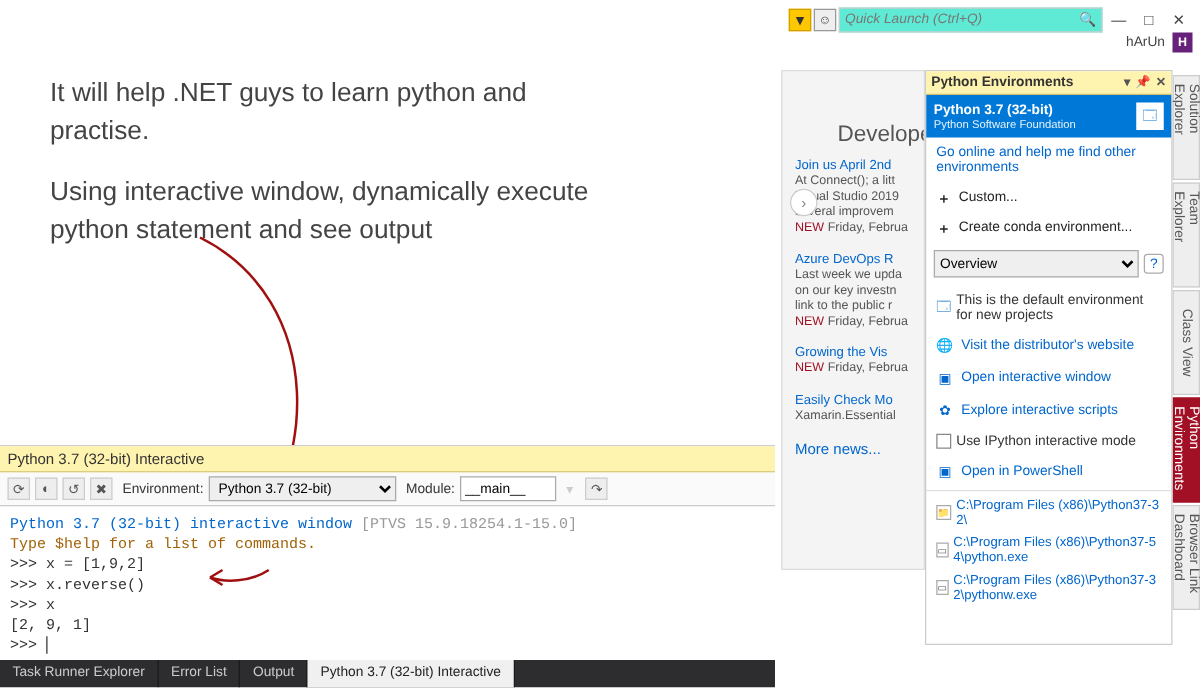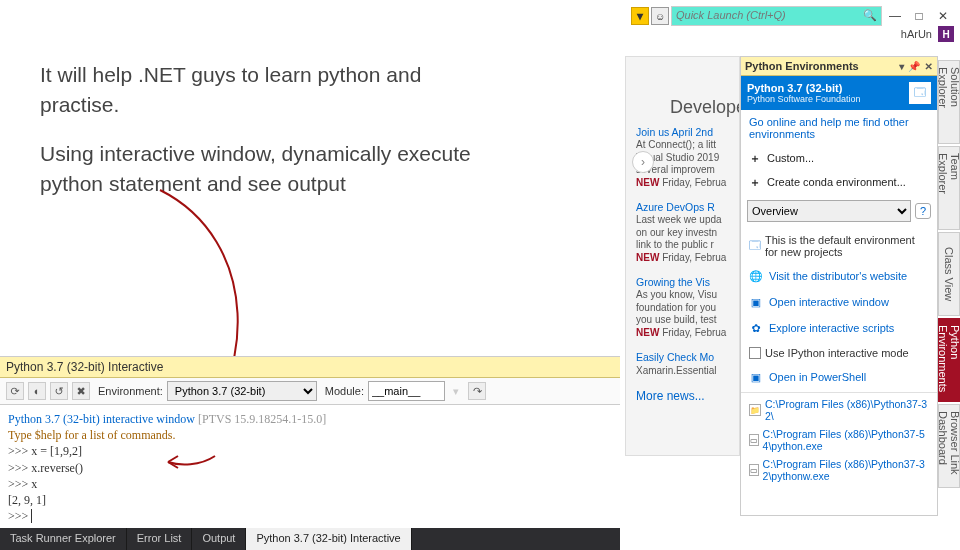--- a/index.html
+++ b/index.html
@@ -39,30 +39,30 @@
   .env-icon{width:14px;height:14px;display:inline-flex;align-items:center;justify-content:center;font-size:11px;color:#0066cc}
   .env-divider{border-top:1px solid #e0e0e0;margin:2px 0}
   .path{color:#0066cc;font-size:10.5px;padding:3px 8px;word-break:break-all;display:flex;gap:4px;align-items:center}
   .path .fi{width:12px;height:12px;background:#fff;border:1px solid #aaa;font-size:8px;display:flex;align-items:center;justify-content:center;color:#555}
   
   .devnews{position:absolute;left:625px;top:56px;width:115px;height:400px;background:#f4f4f4;border:1px solid #ddd;overflow:hidden;font-size:11px}
   .devnews .chev{position:absolute;left:6px;top:94px;width:22px;height:22px;border-radius:11px;background:#fff;border:1px solid #ccc;display:flex;align-items:center;justify-content:center;color:#888;font-size:12px}
   .devnews .hd{font-size:18px;color:#555;padding:40px 0 0 44px;font-weight:300}
   .devnews .item{padding:8px 4px 4px 10px;color:#555;font-size:10px;line-height:1.25}
   .devnews .item .t{color:#0066cc;font-size:10.5px}
-  .devnews .new{color:#a21025;font-weight:bold;font-size:10px}
+  .devnews .new{color:#a21025;font-weight:normal;font-size:10px}
   .morenews{color:#0066cc;padding:8px 10px;font-size:12px}
   
   .interactive{position:absolute;left:0;top:356px;width:620px;border-top:1px solid #ccc;background:#fff}
   .int-title{background:#fff3b0;padding:3px 6px;font-size:12px;border-bottom:1px solid #d0c070}
   .int-tb{display:flex;align-items:center;gap:4px;padding:3px 6px;border-bottom:1px solid #ccc;font-size:11px;background:#fafafa}
   .int-tb .btn{width:18px;height:18px;border:1px solid #ccc;background:#eee;display:flex;align-items:center;justify-content:center;color:#555;font-size:11px}
   .int-tb .lbl{color:#333;margin-left:4px}
   .int-tb select,.int-tb input{height:20px;font-size:11px;border:1px solid #aaa;padding:0 3px}
-  .console{font-family:Liberation Serif, serif;font-size:12px;padding:6px 8px;color:#333;line-height:1.35}
+  .console{font-family:Liberation Mono, monospace;font-size:12px;padding:6px 8px;color:#333;line-height:1.35}
   .console .hdr{color:#0066cc}
   .console .cmt{color:#a16207}
   .console .ghost{color:#999}
   .zoom{display:flex;align-items:center;gap:2px;padding:2px 4px;font-size:11px;border-top:1px solid #ddd}
   .zoom .bar{flex:1;height:14px;background:#f0f0f0;border:1px solid #ccc}
   .bottom-tabs{position:absolute;left:0;bottom:0;right:340px;height:22px;background:#2d2d30;display:flex;font-size:11px;color:#ccc}
   .bottom-tabs .tab{padding:4px 10px;border-right:1px solid #1a1a1a}
   .bottom-tabs .tab.active{background:#f0f0f0;color:#222}
   .cursor{border-left:1px solid #333;animation:blink 1s infinite}
   @keyframes blink{50%{opacity:0}}
@@ -115,23 +115,20 @@
   </div>
   <div class="item">
     <div class="t">Azure DevOps R</div>
     <div style="white-space:pre-line">Last week we upda
 on our key investn
 link to the public r</div>
     <span class="new">NEW</span> <span>Friday, Februa</span>
   </div>
   <div class="item">
     <div class="t">Growing the Vis</div>
-    <div style="white-space:pre-line">As you know, Visu
-foundation for you
-you use build, test</div>
     <span class="new">NEW</span> <span>Friday, Februa</span>
   </div>
   <div class="item">
     <div class="t">Easily Check Mo</div>
     <div>Xamarin.Essential</div>
   </div>
   <div class="morenews">More news...</div>
 </div>
 
 <div class="env-panel">

